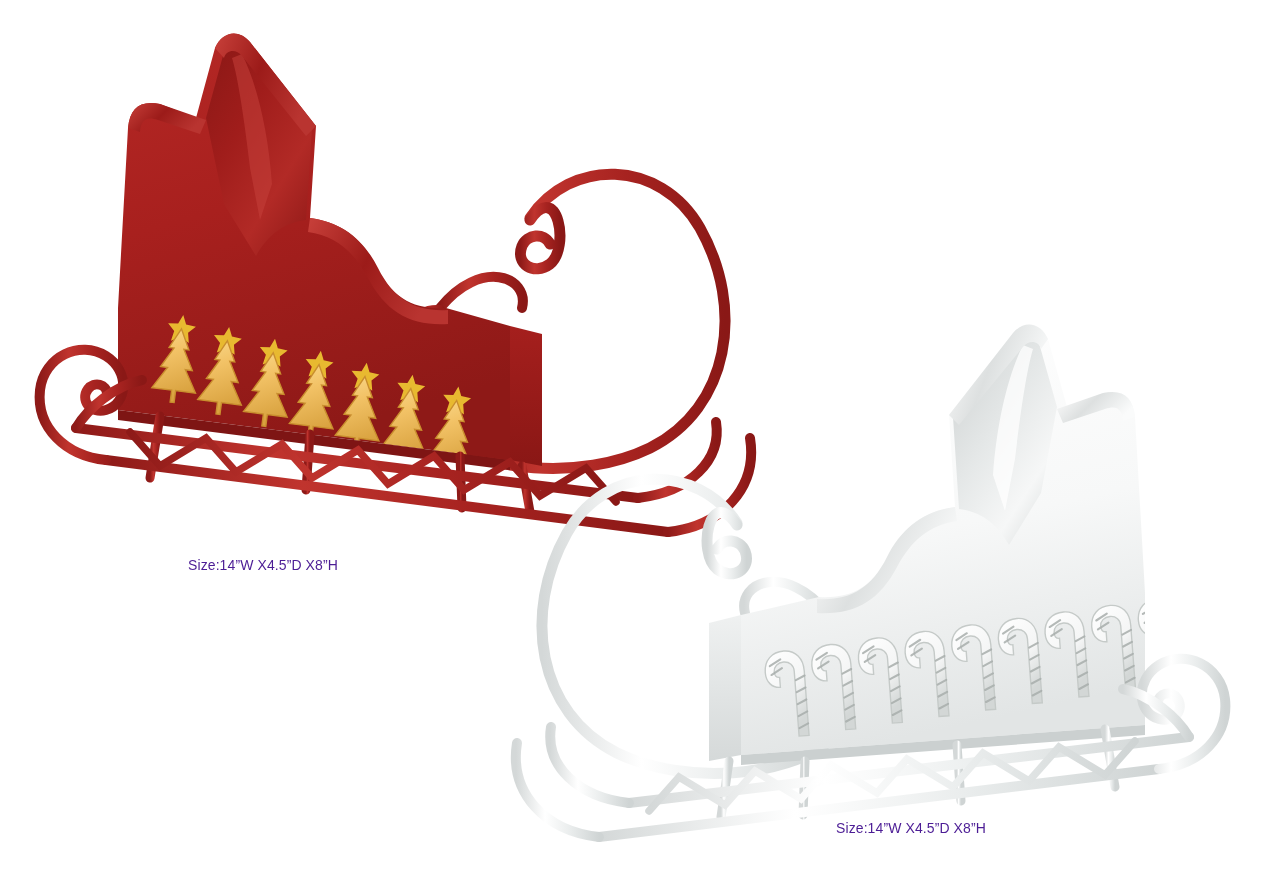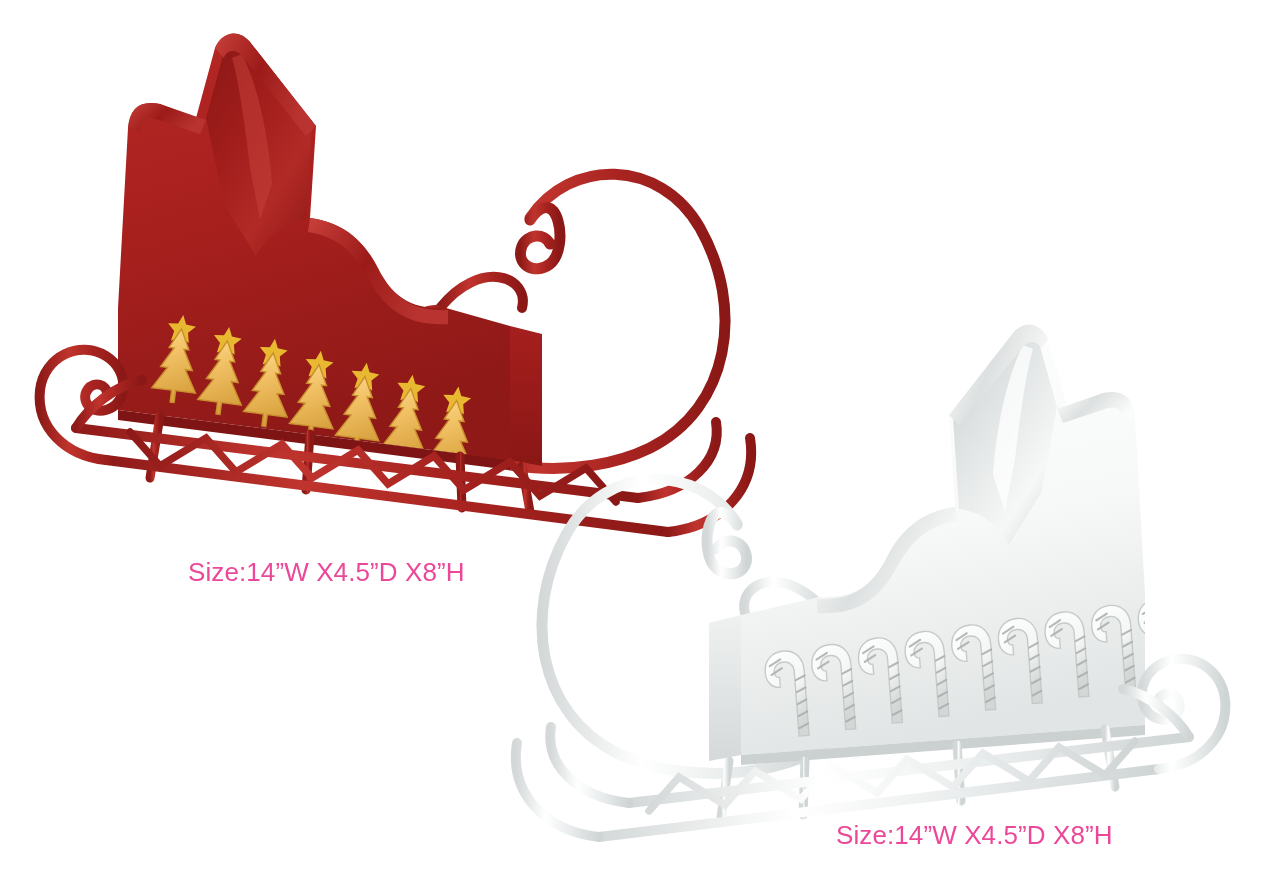--- a/index.html
+++ b/index.html
@@ -9,22 +9,22 @@
     font-family:"Liberation Sans", sans-serif;
     position:relative;
     overflow:hidden;
   }
   .stage{position:absolute;inset:0;}
   .sleigh{position:absolute;}
   #red-sleigh{left:10px;top:8px;width:760px;height:500px;}
   #white-sleigh{left:505px;top:325px;width:760px;height:520px;}
   .size-label{
     position:absolute;
-    font-size:26px;
-    color:#ec4899;
+    font-size:14px;
+    color:#4c1d95;
     letter-spacing:.1px;
     white-space:nowrap;
   }
   #red-size-label{left:188px;top:557px;}
   #white-size-label{left:836px;top:820px;}
   svg{display:block;overflow:visible;}
 </style>
 </head>
 <body>
 

